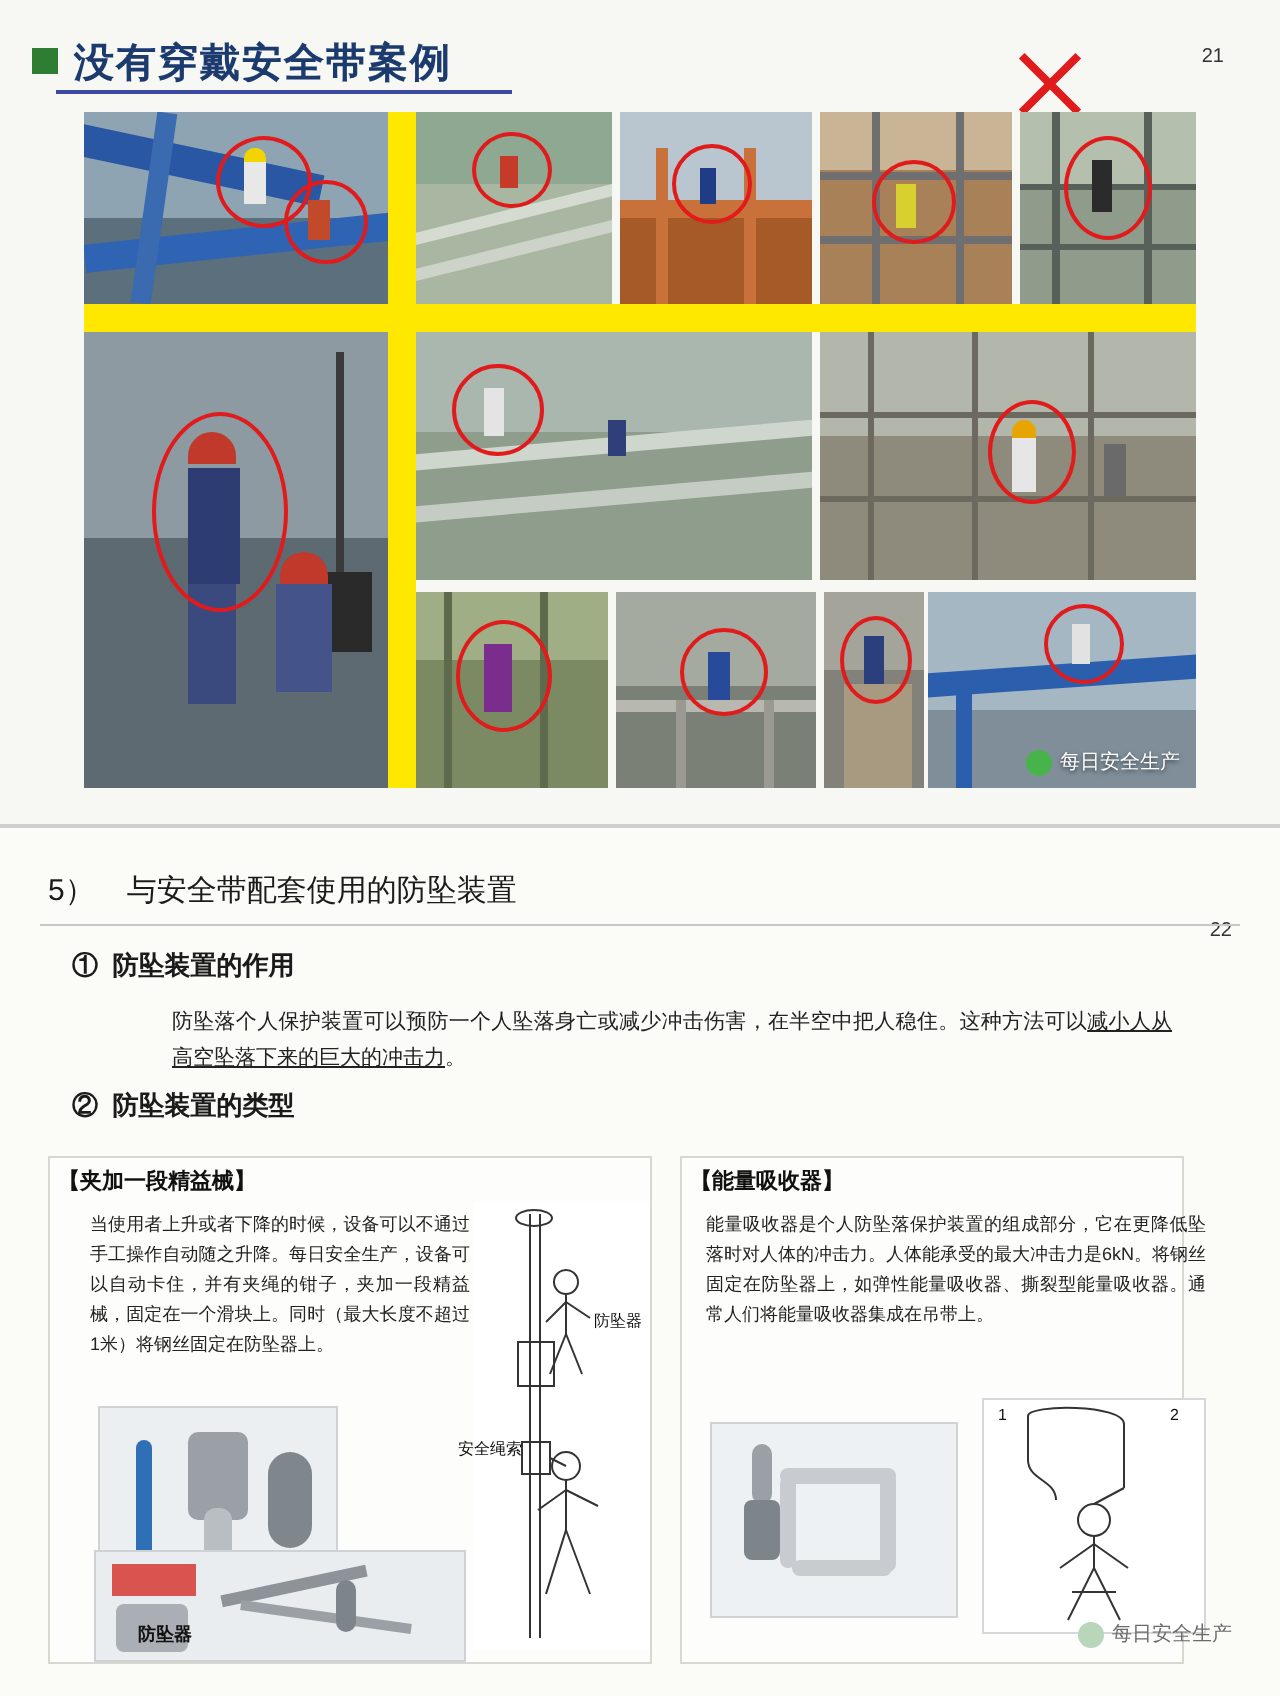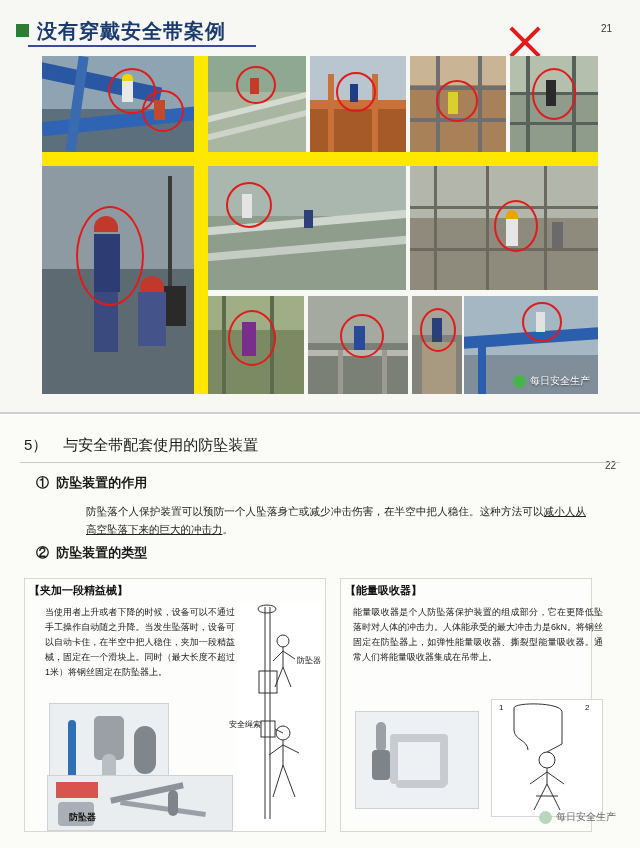--- a/index.html
+++ b/index.html
@@ -321,21 +321,21 @@
       <span>防坠落个人保护装置可以预防一个人坠落身亡或减少冲击伤害，在半空中把人稳住。这种方法可以</span><u>减小人从高空坠落下来的巨大的冲击力</u><span>。</span>
     </div>
 
     <div class="s2-sub2">
       <span>②</span>
       &nbsp;<span>防坠装置的类型</span>
     </div>
 
     <div class="panel" style="left:24px; top:162px; width:302px; height:254px;">
       <div class="panel-title" style="left:4px; top:4px;">【夹加一段精益械】</div>
-      <div class="panel-text" style="left:20px; top:26px; width:190px;">当使用者上升或者下降的时候，设备可以不通过手工操作自动随之升降。当发生坠落时，设备可以自动卡住，在半空中把人稳住，夹加一段精益械，固定在一个滑块上。同时（最大长度不超过1米）将钢丝固定在防坠器上。</div>
+      <div class="panel-text" style="left:20px; top:26px; width:190px;">当使用者上升或者下降的时候，设备可以不通过手工操作自动随之升降。每日安全生产，设备可以自动卡住，并有夹绳的钳子，夹加一段精益械，固定在一个滑块上。同时（最大长度不超过1米）将钢丝固定在防坠器上。</div>
 
       <div class="ph" style="left:24px; top:124px; width:120px; height:86px; background:#e3e6e8; border:1px solid #cfd2d4;">
         <div class="sky" style="background:#eceff1; height:100%;"></div>
         <div class="beam" style="left:18px; top:16px; width:8px; height:60px; background:#2f6fb5; border-radius:4px;"></div>
         <div class="beam" style="left:44px; top:12px; width:30px; height:44px; background:#9aa0a6; border-radius:5px;"></div>
         <div class="beam" style="left:52px; top:50px; width:14px; height:28px; background:#b9bec3; border-radius:6px;"></div>
         <div class="beam" style="left:84px; top:22px; width:22px; height:48px; background:#7f868c; border-radius:11px;"></div>
       </div>
 
       <div class="ph" style="left:22px; top:196px; width:186px; height:56px; background:#dfe3e6; border:1px solid #cfd2d4;">

